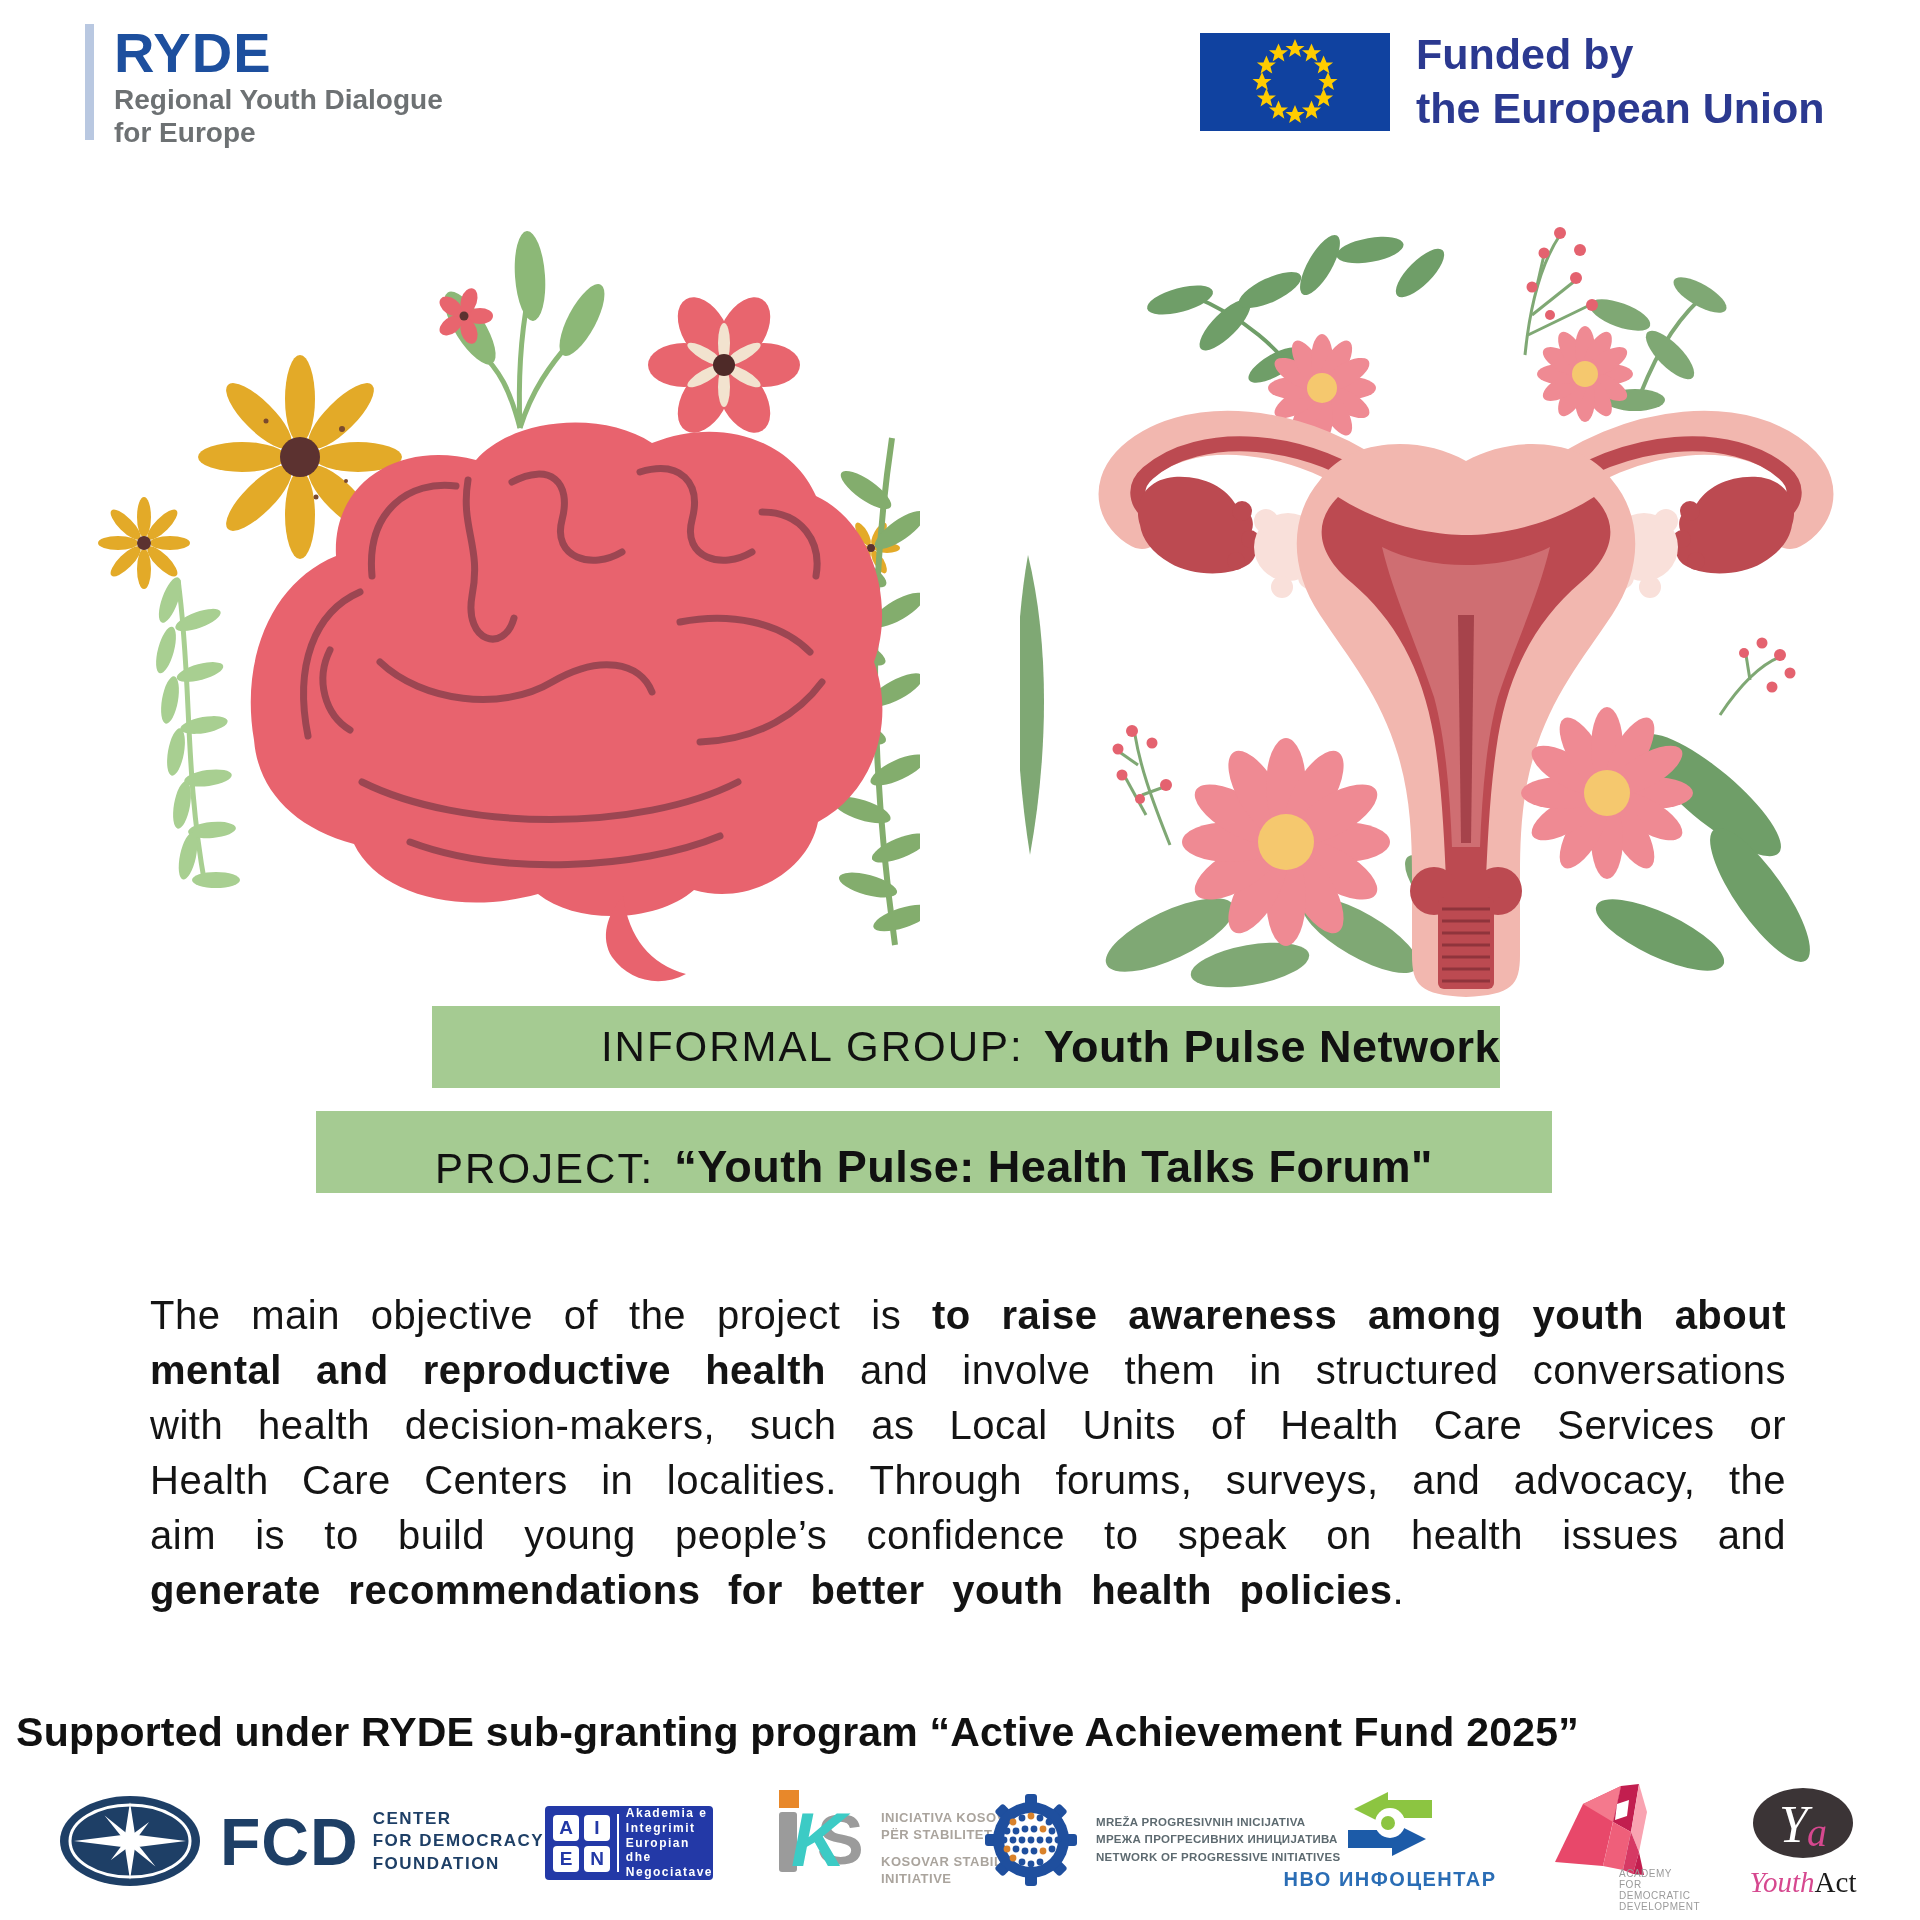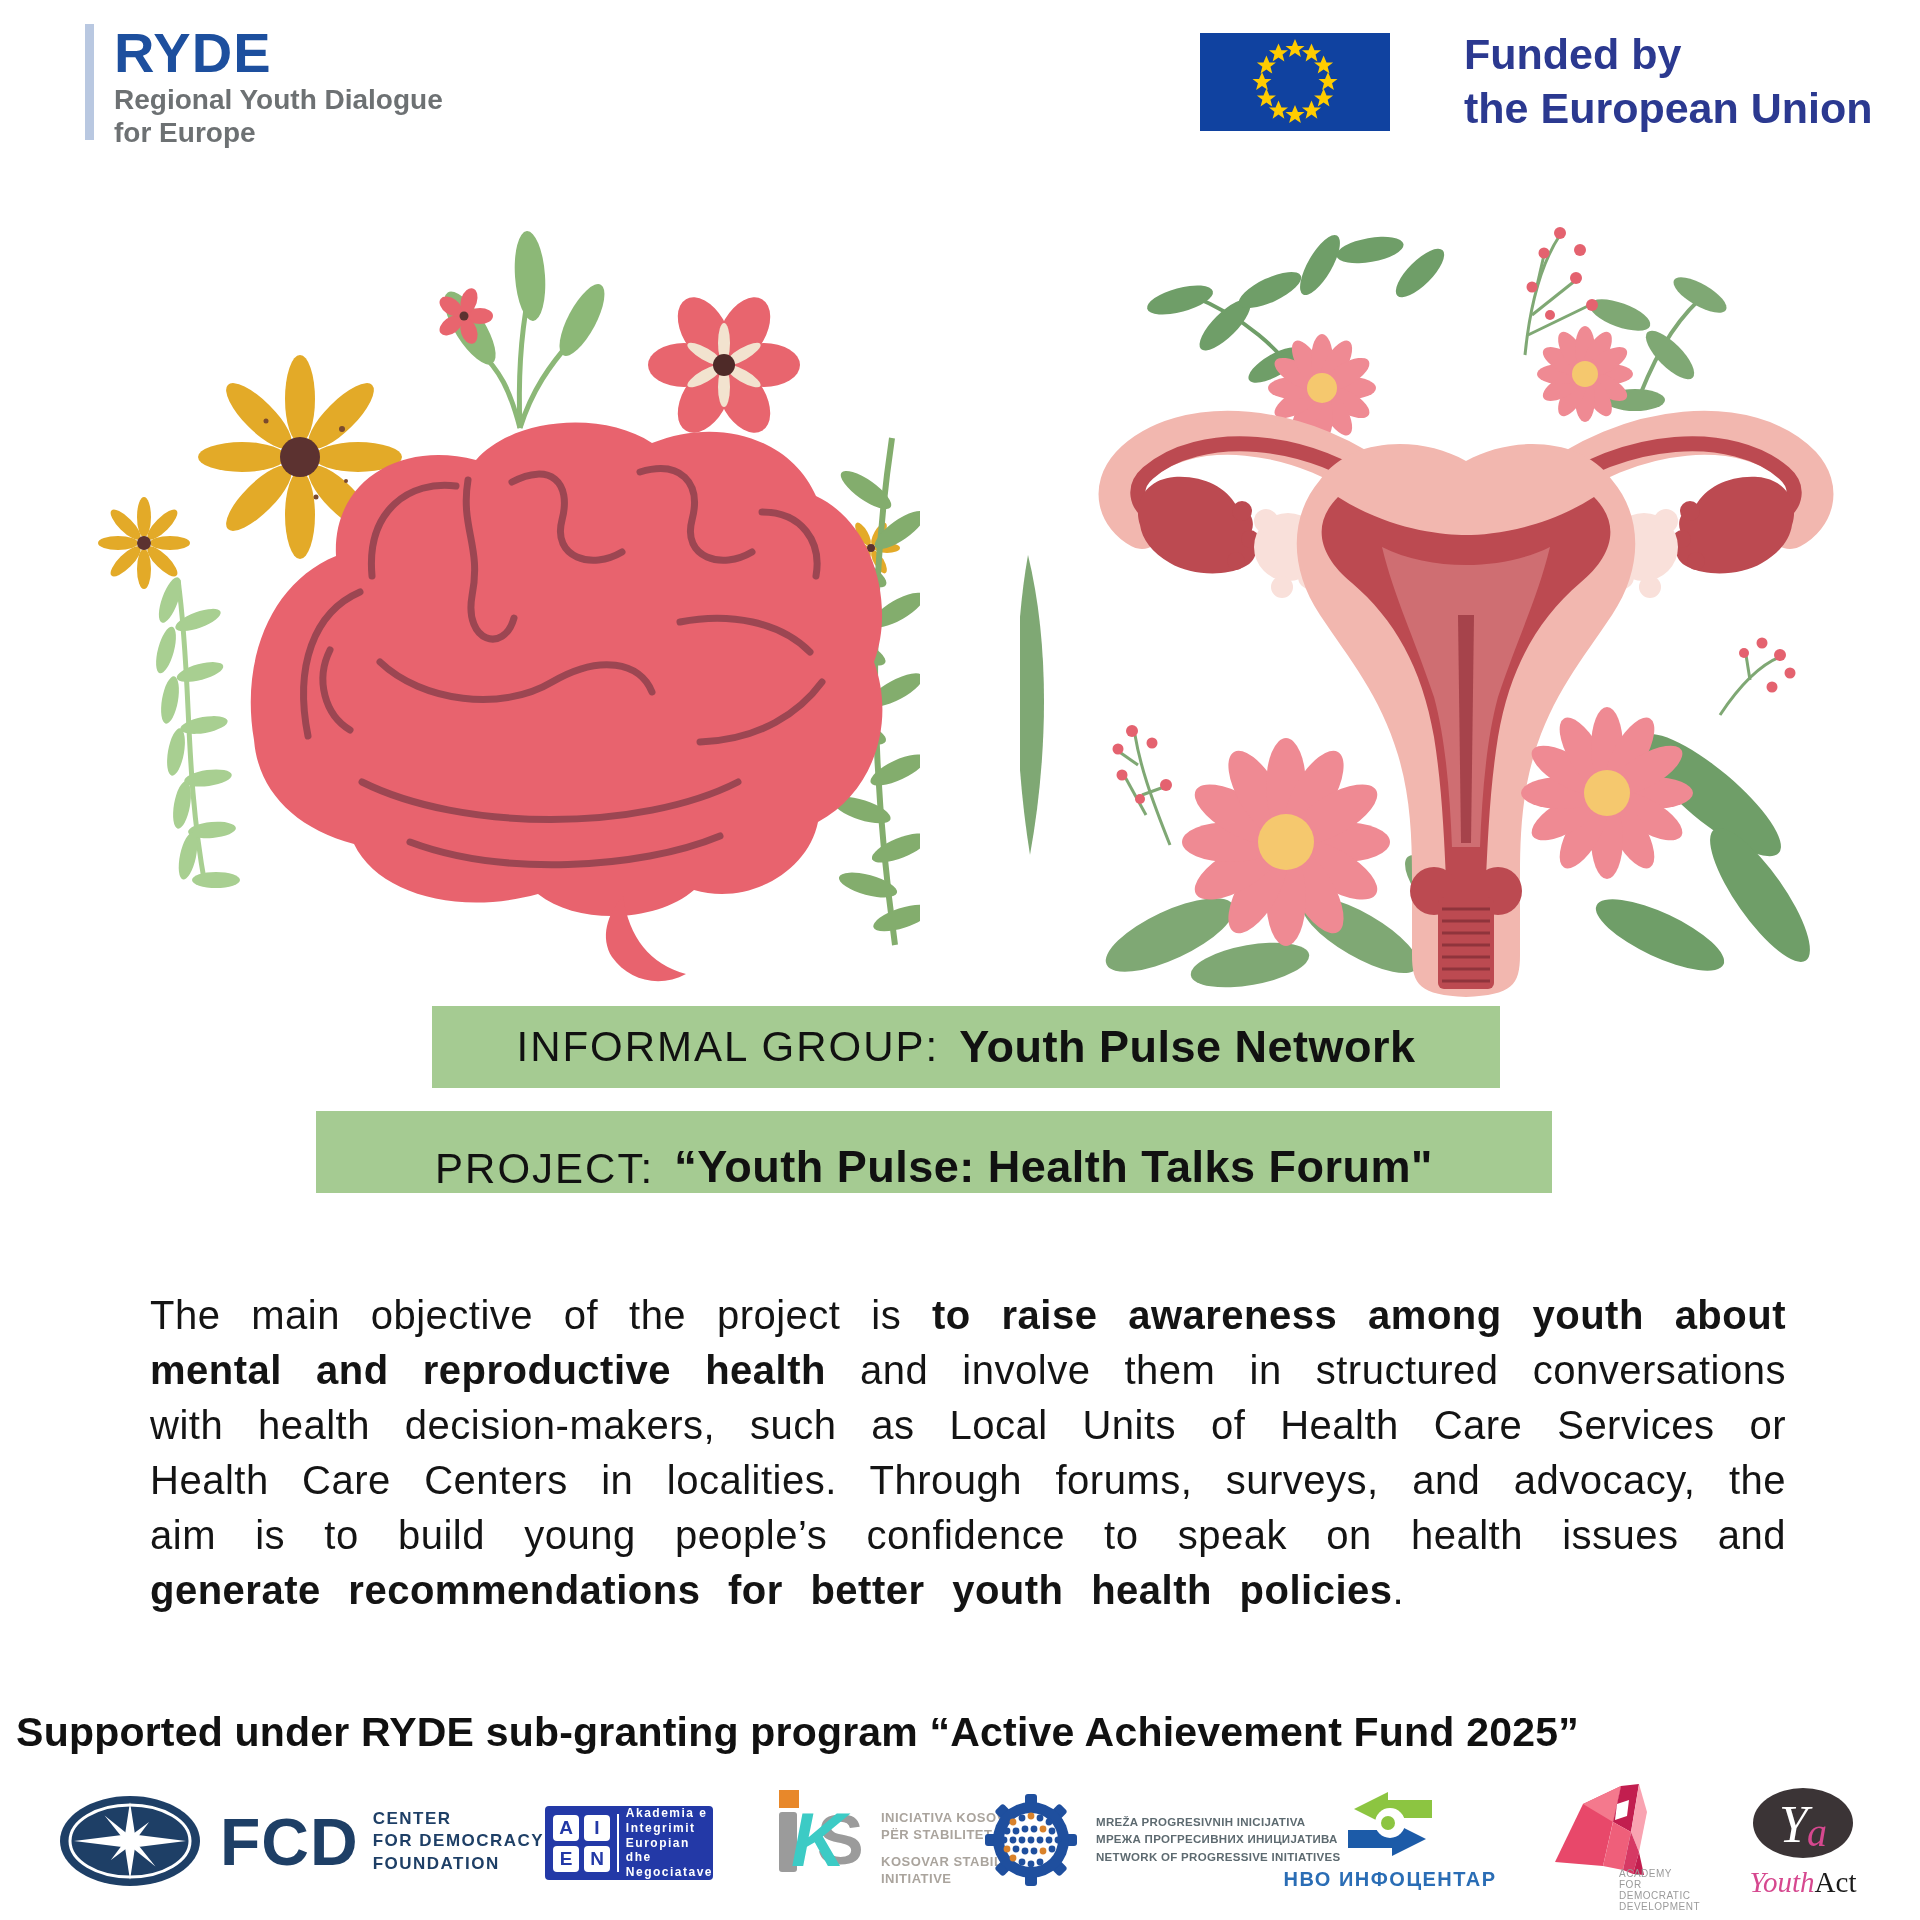--- a/index.html
+++ b/index.html
@@ -5,33 +5,33 @@
   html,body{margin:0;padding:0;background:#ffffff;}
   .page{position:relative;width:1920px;height:1920px;background:#ffffff;overflow:hidden;
         font-family:"Liberation Sans",sans-serif;color:#141414;}
 
   
   .ryde{position:absolute;left:85px;top:24px;display:flex;}
   .ryde-bar{width:9px;height:116px;background:#b9c8e1;margin-right:20px;}
   .ryde-name{font-size:56px;font-weight:bold;color:#1d4f9e;line-height:1.05;letter-spacing:1px;}
   .ryde-sub{font-size:28px;font-weight:bold;color:#6d7173;line-height:1.2;margin-top:0;}
 
-  .eu{position:absolute;left:1200px;top:28px;display:flex;align-items:center;gap:48px;}
+  .eu{position:absolute;left:1200px;top:28px;display:flex;align-items:center;}
   .eu-flag{display:block;}
   .eu-text{margin-left:26px;font-size:43px;font-weight:bold;color:#2b3990;line-height:1.25;}
 
   
   .illu{position:absolute;}
   .illu-brain{left:80px;top:180px;}
   .illu-uterus{left:1020px;top:195px;}
 
   
   .banner{position:absolute;background:#a5cb92;display:flex;align-items:center;justify-content:center;
           white-space:nowrap;}
-  .banner1{left:432px;top:1006px;width:1068px;height:82px;}
+  .banner1{left:432px;top:1006px;width:1068px;height:82px;justify-content:flex-end;}
   .banner2{left:316px;top:1111px;width:1236px;height:82px;align-items:flex-end;}
   .banner .label{font-size:42px;font-weight:normal;letter-spacing:2px;color:#111;}
   .banner .value{font-size:45px;font-weight:bold;color:#111;margin-left:20px;letter-spacing:0.5px;}
 
   
   .body-text{position:absolute;left:150px;top:1248px;width:1636px;font-size:40px;line-height:55px;
              text-align:justify;color:#141414;letter-spacing:0.5px;word-spacing:16px;}
   .body-text .b{font-weight:bold;}
 
   .supported{position:absolute;left:0;top:1668px;width:1595px;text-align:center;

